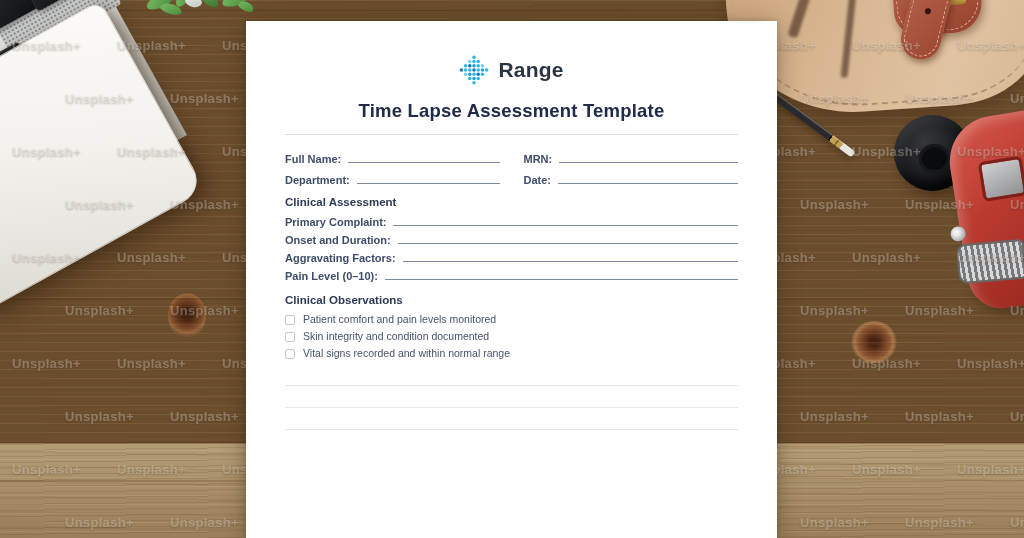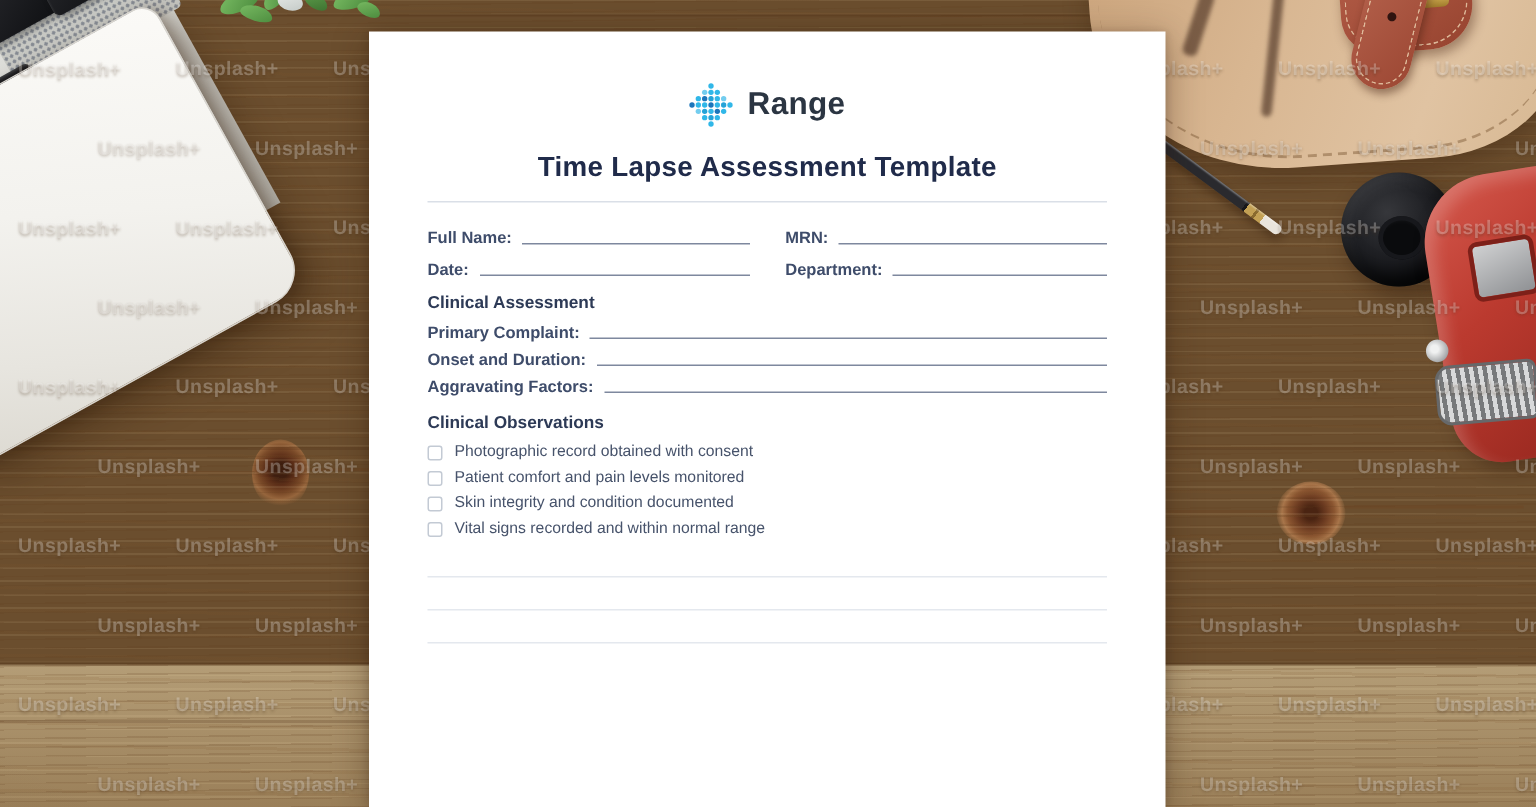--- a/index.html
+++ b/index.html
@@ -323,53 +323,53 @@
     <div class="patient-grid">
       <div class="field-row">
         <span class="field-label">Full Name:</span>
         <span class="field-line"></span>
       </div>
       <div class="field-row">
         <span class="field-label">MRN:</span>
         <span class="field-line"></span>
       </div>
       <div class="field-row">
+        <span class="field-label">Department:</span>
+        <span class="field-line"></span>
+      </div>
+      <div class="field-row">
         <span class="field-label">Date:</span>
-        <span class="field-line"></span>
-      </div>
-      <div class="field-row">
-        <span class="field-label">Department:</span>
         <span class="field-line"></span>
       </div>
     </div>
 
     <div class="section-heading mt-ca">Clinical Assessment</div>
     <div class="ca-rows">
       <div class="field-row tight">
         <span class="field-label">Primary Complaint:</span>
         <span class="field-line"></span>
       </div>
       <div class="field-row tight">
         <span class="field-label">Onset and Duration:</span>
         <span class="field-line"></span>
       </div>
       <div class="field-row tight">
         <span class="field-label">Aggravating Factors:</span>
         <span class="field-line"></span>
       </div>
+      <div class="field-row tight">
+        <span class="field-label">Pain Level (0–10):</span>
+        <span class="field-line"></span>
+      </div>
     </div>
 
     <div class="section-heading mt-co">Clinical Observations</div>
     <div class="cb-rows">
       <div class="cb-row">
         <span class="cb-box"></span>
-        <span class="cb-label">Photographic record obtained with consent</span>
-      </div>
-      <div class="cb-row">
-        <span class="cb-box"></span>
         <span class="cb-label">Patient comfort and pain levels monitored</span>
       </div>
       <div class="cb-row">
         <span class="cb-box"></span>
         <span class="cb-label">Skin integrity and condition documented</span>
       </div>
       <div class="cb-row">
         <span class="cb-box"></span>
         <span class="cb-label">Vital signs recorded and within normal range</span>
       </div>

